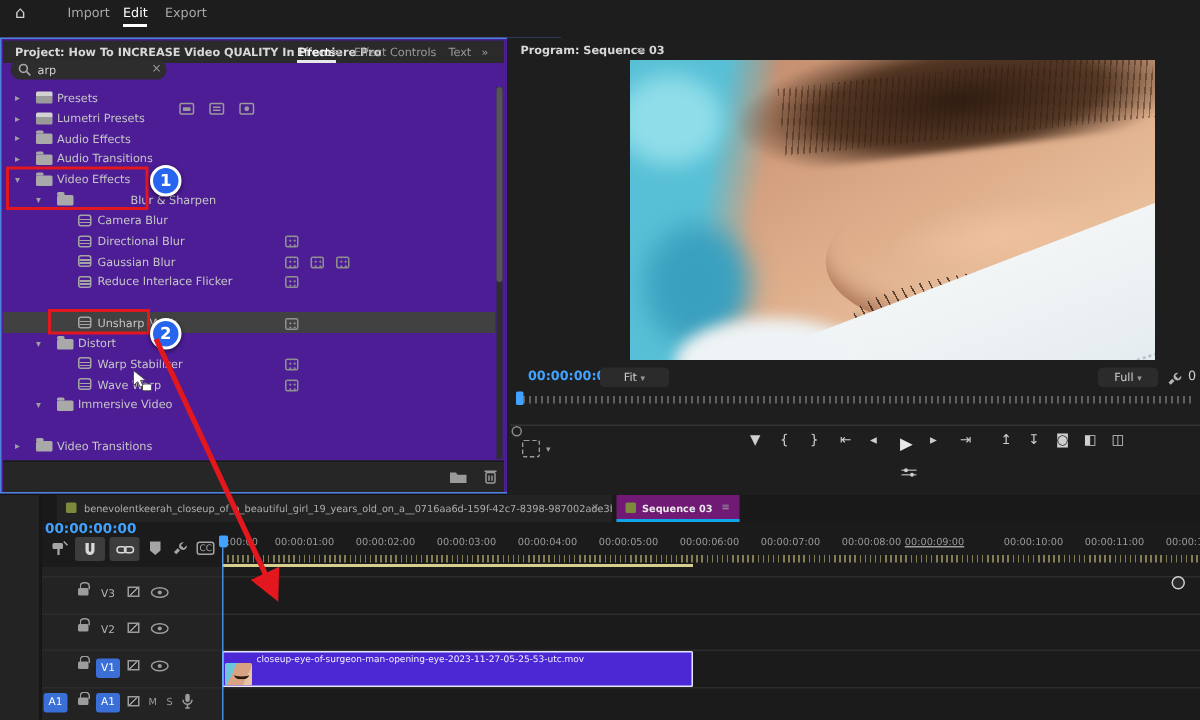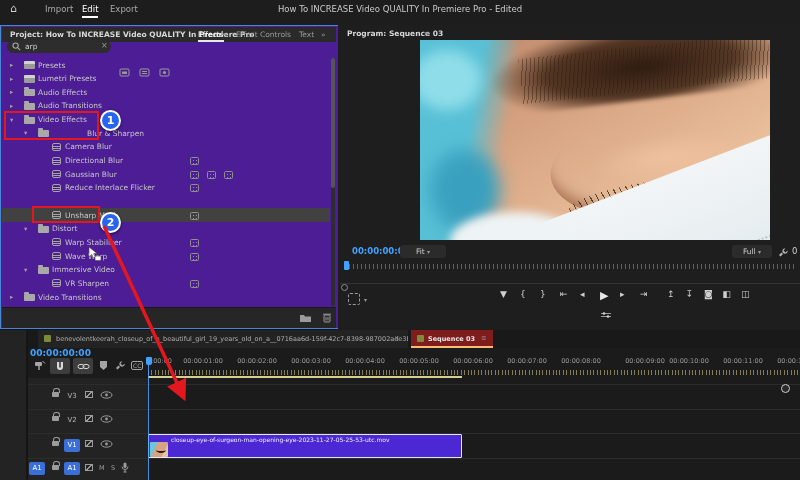--- a/index.html
+++ b/index.html
@@ -41,21 +41,21 @@
   .tc-blue{color:#41a2ff;font-weight:bold}
   .dropbox{height:13px;background:#2b2b2b;border-radius:3px;font-size:7.5px;color:#cfcfcf;text-align:center;line-height:13px}
   .ddchev{font-size:6px;color:#9a9a9a}
   .ticks{height:5px;background:repeating-linear-gradient(90deg,rgba(150,150,150,.55) 0 1px,transparent 1px 4px)}
   .trico{font-size:9px;color:#cfcfcf;text-align:center}
   
   .toolscol{left:0;top:330px;width:27px;height:150px;background:#232323;border-right:1px solid #161616}
   .tlpanel{left:28px;top:330px;width:772px;height:150px;background:#1b1b1b}
   .tabrow{left:28px;top:330px;width:772px;height:18px;background:#191919}
   .ttab{position:absolute;top:0;height:18px;background:#232323;font-size:6.5px;color:#adadad;white-space:nowrap;overflow:hidden}
-  .ttab.active{background:#7f1d1d;color:#e8e8e8;border-bottom:2px solid #fdba74}
+  .ttab.active{background:#701a75;color:#e8e8e8;border-bottom:2px solid #0ea5e9}
   .sqgreen{width:7px;height:7px;background:#7d8a3c;border-radius:1px;display:inline-block}
   .tlbarbox{width:20px;height:16px;background:#3d3d3d;border-radius:2px;display:flex;align-items:center;justify-content:center}
   .rlabel{position:absolute;top:0;font-size:6.5px;color:#9b9b9b;white-space:nowrap}
   .thead{left:28px;top:378px;width:120px;height:102px;background:#232323}
   .trackrow-line{left:28px;width:772px;height:1px;background:#2c2c2c}
   .tbox{position:absolute;width:16px;height:13px;border-radius:2px;font-size:7px;color:#b7b7b7;text-align:center;line-height:13px}
   .tbox.blue{background:#3a6fd8;color:#fff}
   .lockico{position:absolute;width:7px;height:5px;background:#9c9c9c;border-radius:1px}
   .lockico:before{content:'';position:absolute;top:-4px;left:1px;width:5px;height:4px;border:1px solid #9c9c9c;border-bottom:none;border-radius:3px 3px 0 0}
   .syncico{position:absolute;width:8px;height:7px;border:1px solid #9c9c9c;background:linear-gradient(135deg,transparent 45%,#9c9c9c 45% 55%,transparent 55%)}
@@ -69,21 +69,20 @@
   svg{display:block}
 </style>
 </head>
 <body>
 
 <div class="ab topbar">
   <span class="ab homeico">⌂</span>
   <span class="ab menuitem" style="left:45px">Import</span>
   <span class="ab menuitem active" style="left:82px">Edit</span>
   <span class="ab menuitem" style="left:110px">Export</span>
-  <div class="ab apptitle">How To INCREASE Video QUALITY In Premiere Pro - Edited</div>
 </div>
 
 <div class="ab leftpanel">
   <div class="ab phead">
     <span class="ab ptitle">Project: How To INCREASE Video QUALITY In Premiere Pro</span>
     <span class="ab ptab active" style="left:196px">Effects</span>
     <span class="ab ptab" style="left:219px;color:#8f8f8f">≡</span>
     <span class="ab ptab" style="left:234px">Effect Controls</span>
     <span class="ab ptab" style="left:297px">Text</span>
     <span class="ab ptab" style="left:319px">»</span>
@@ -188,25 +187,20 @@
       <div class="trow" style="top: 191.1px;">
         <span class="fxicon" style="left: 50px;"></span>
         <span class="tlabel" style="left: 63px;">Wave Warp</span>
         <span class="fxbadge" style="left: 188px;"></span>
       </div>
       <div class="trow" style="top: 204.75px;">
         <span class="chev" style="left: 22px;">▾</span>
         <span class="foldericon" style="left: 36px;"></span>
         <span class="tlabel" style="left: 50px;">Immersive Video</span>
       </div>
-      <div class="trow" style="top: 218.4px;">
-        <span class="fxicon" style="left: 50px;"></span>
-        <span class="tlabel" style="left: 63px;">VR Sharpen</span>
-        <span class="fxbadge" style="left: 188px;"></span>
-      </div>
       <div class="trow" style="top: 232.05px;">
         <span class="chev" style="left: 8px;">▸</span>
         <span class="foldericon" style="left: 22px;"></span>
         <span class="tlabel" style="left: 36px;">Video Transitions</span>
       </div>
     </div>
   <div class="ab vscroll"></div>
   <div class="ab vthumb"></div>
 
   <div class="ab pfoot">
@@ -351,21 +345,21 @@
 <div class="ab" style="left:148px;top:357px;width:652px;height:11px;overflow:hidden" id="ruler">
     <span class="rlabel" style="left: 3px;">:00:00</span>
     <span class="rlabel" style="left: 55px; transform: translateX(-50%);">00:00:01:00</span>
     <span class="rlabel" style="left: 109px; transform: translateX(-50%);">00:00:02:00</span>
     <span class="rlabel" style="left: 163px; transform: translateX(-50%);">00:00:03:00</span>
     <span class="rlabel" style="left: 217px; transform: translateX(-50%);">00:00:04:00</span>
     <span class="rlabel" style="left: 271px; transform: translateX(-50%);">00:00:05:00</span>
     <span class="rlabel" style="left: 325px; transform: translateX(-50%);">00:00:06:00</span>
     <span class="rlabel" style="left: 379px; transform: translateX(-50%);">00:00:07:00</span>
     <span class="rlabel" style="left: 433px; transform: translateX(-50%);">00:00:08:00</span>
-    <span class="rlabel" style="left: 497px; transform: translateX(-50%);">00:00:09:00</span>
+    <span class="rlabel" style="left: 475px; transform: translateX(-50%); text-decoration: underline;">00:00:09:00</span>
     <span class="rlabel" style="left: 541px; transform: translateX(-50%);">00:00:10:00</span>
     <span class="rlabel" style="left: 595px; transform: translateX(-50%);">00:00:11:00</span>
     <span class="rlabel" style="left: 649px; transform: translateX(-50%);">00:00:12:00</span>
   </div>
 <div class="ab" style="left:148px;top:370px;width:652px;height:5px;background:repeating-linear-gradient(90deg,rgba(201,192,122,.6) 0 1px,transparent 1px 3.4px)"></div>
 <div class="ab" style="left:148px;top:376px;width:314px;height:2px;background:#d6cf8d"></div>
 
 <div class="ab" style="left:148px;top:378px;width:652px;height:102px;background:#1b1b1b"></div>
 <div class="ab thead"></div>
 <div class="ab trackrow-line" style="top:384px"></div>

